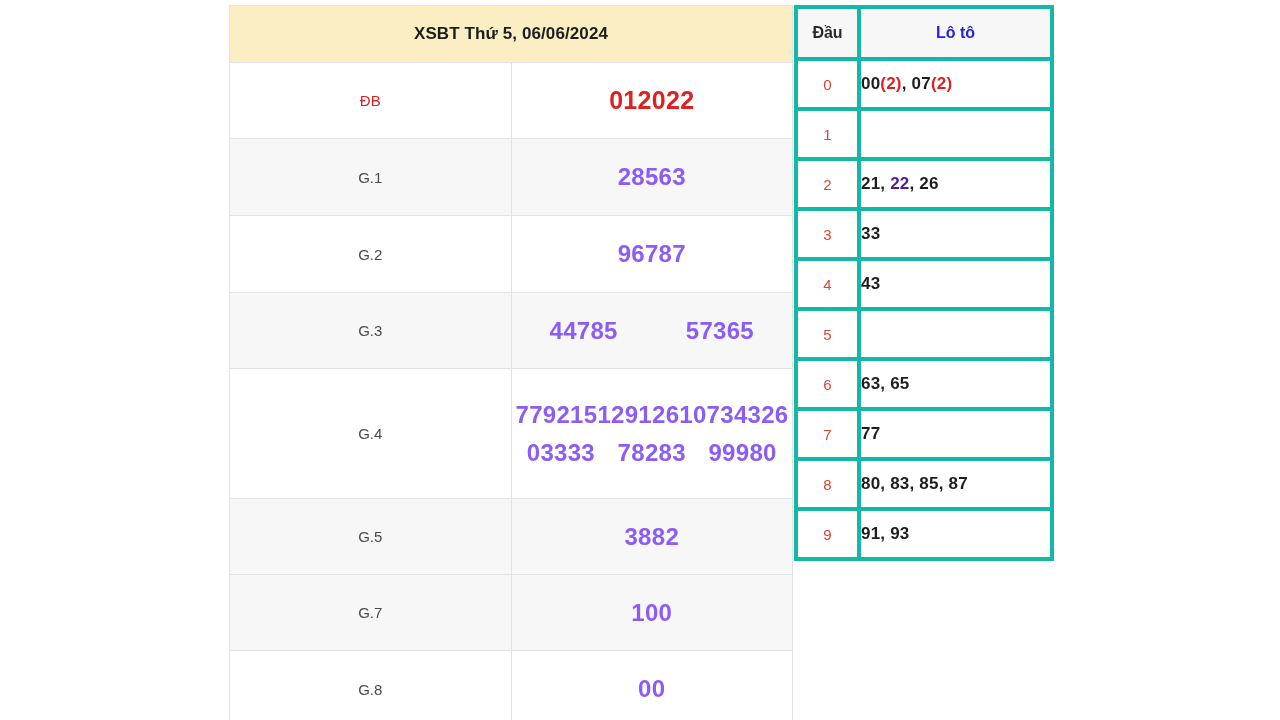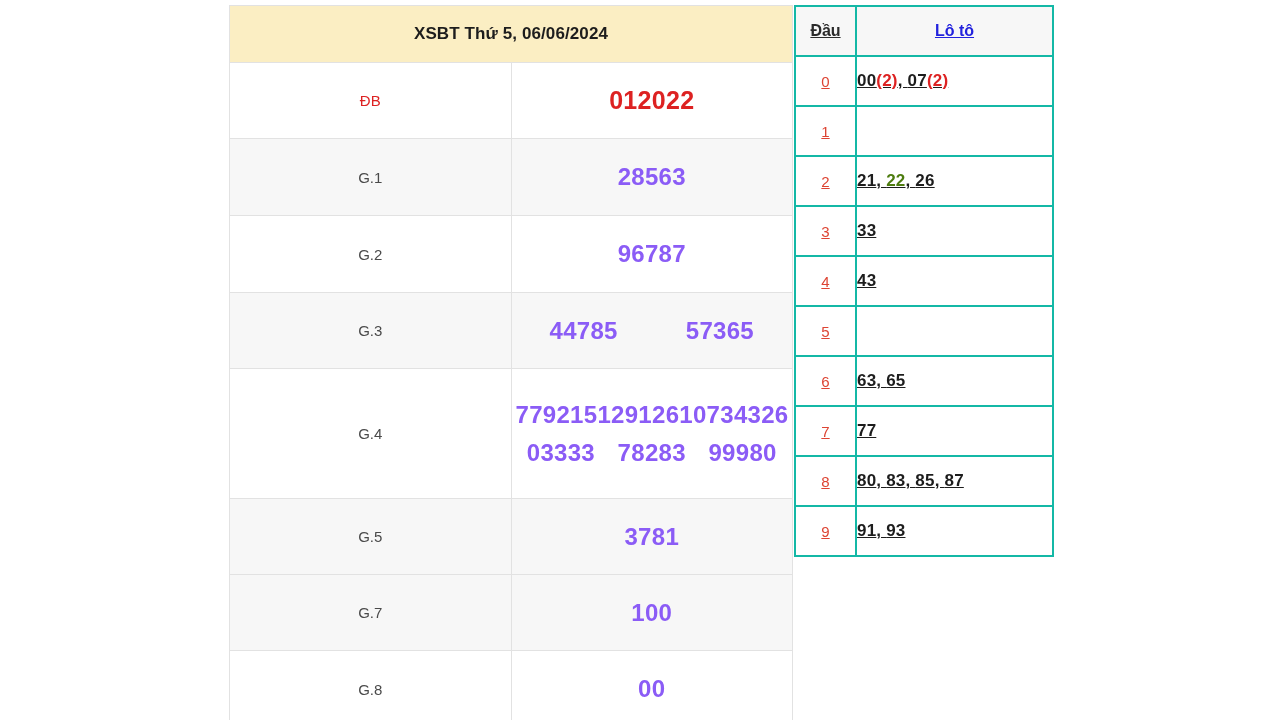--- a/index.html
+++ b/index.html
@@ -97,24 +97,23 @@
   
   .loto-table {
     position: absolute;
     left: 794px;
     top: 5px;
     width: 260px;
     border-collapse: collapse;
     table-layout: fixed;
   }
   .loto-table td, .loto-table th {
-    border: 2px solid #14b8a6;
+    border: 4px solid #14b8a6;
     padding: 0;
     vertical-align: middle;
-    text-decoration: underline;
   }
 
   .loto-head {
     background: #f7f7f7;
     height: 48px;
     font-size: 16px;
     font-weight: bold;
     text-align: center;
   }
   .loto-head.dau-head { width: 59px; color: #2b2b2b; }
@@ -128,21 +127,21 @@
     color: #dd4433;
   }
   .loto-cell {
     padding-left: 13px;
     font-size: 17px;
     font-weight: bold;
     color: #1d1d1d;
     letter-spacing: 0.2px;
   }
   .loto-cell .cnt { color: #dd2222; }
-  .loto-cell .hot { color: #4d7c0f; }
+  .loto-cell .hot { color: #4c1d95; }
 </style>
 </head>
 <body>
 
 <div id="page">
 
   <table class="results-table">
     <tbody>
       <tr>
         <td class="results-header" colspan="2">XSBT Thứ 5, 06/06/2024</td>
@@ -193,21 +192,21 @@
               <span>03333</span>
               <span>78283</span>
               <span>99980</span>
             </div>
           </td>
         </tr>
         <tr class="row-alt">
           <td class="prize-label h-5">G.5</td>
           <td class="prize-values">
             <div class="num-line">
-              <span>3781</span>
+              <span>3882</span>
             </div>
           </td>
         </tr>
         <tr class="row-alt">
           <td class="prize-label h-7">G.7</td>
           <td class="prize-values">
             <div class="num-line">
               <span>100</span>
             </div>
           </td>

